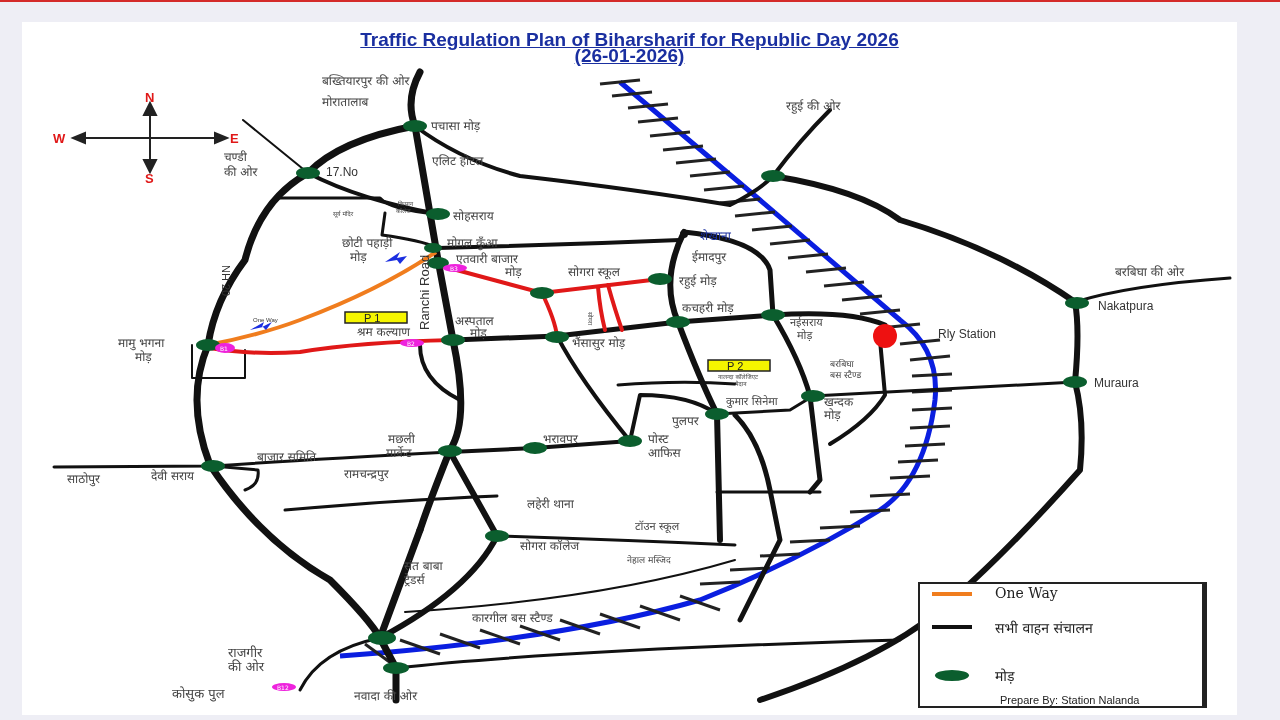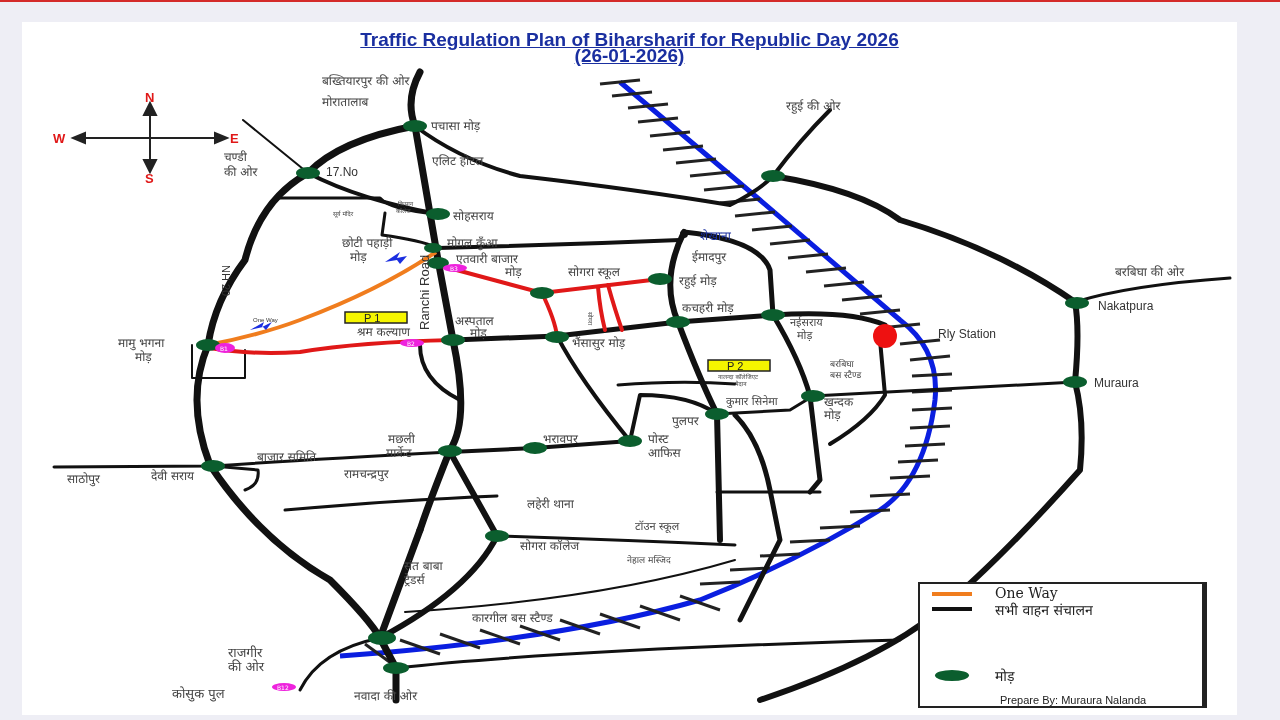--- a/index.html
+++ b/index.html
@@ -252,23 +252,23 @@
     <text class="lbl-en" x="1094" y="387">Muraura</text>
     <text class="lbl-en" x="938" y="338">Rly Station</text>
     <text class="lbl" x="588" y="312" transform="rotate(90 588 312)" style="font-size:6px">सोगरा</text>
   </svg>
 
   <div class="legend">
     <div class="leg-row" style="top:2px">
       <div class="leg-sym" style="height:4px;top:6px;background:#f07d1e"></div>
       <span class="leg-txt">One Way</span>
     </div>
-    <div class="leg-row" style="top:17px">
+    <div class="leg-row" style="top:35px">
       <div class="leg-sym" style="height:4px;top:6px;background:#111"></div>
       <span class="leg-txt">सभी वाहन संचालन</span>
     </div>
     <div class="leg-row" style="top:83px">
       <div class="leg-sym" style="height:11px;width:34px;left:15px;border-radius:50%;background:#0b5e2e"></div>
       <span class="leg-txt">मोड़</span>
     </div>
-    <div class="prepared">Prepare By: Muraura Nalanda</div>
+    <div class="prepared">Prepare By: Station Nalanda</div>
   </div>
 </div>
 
 </body></html>

